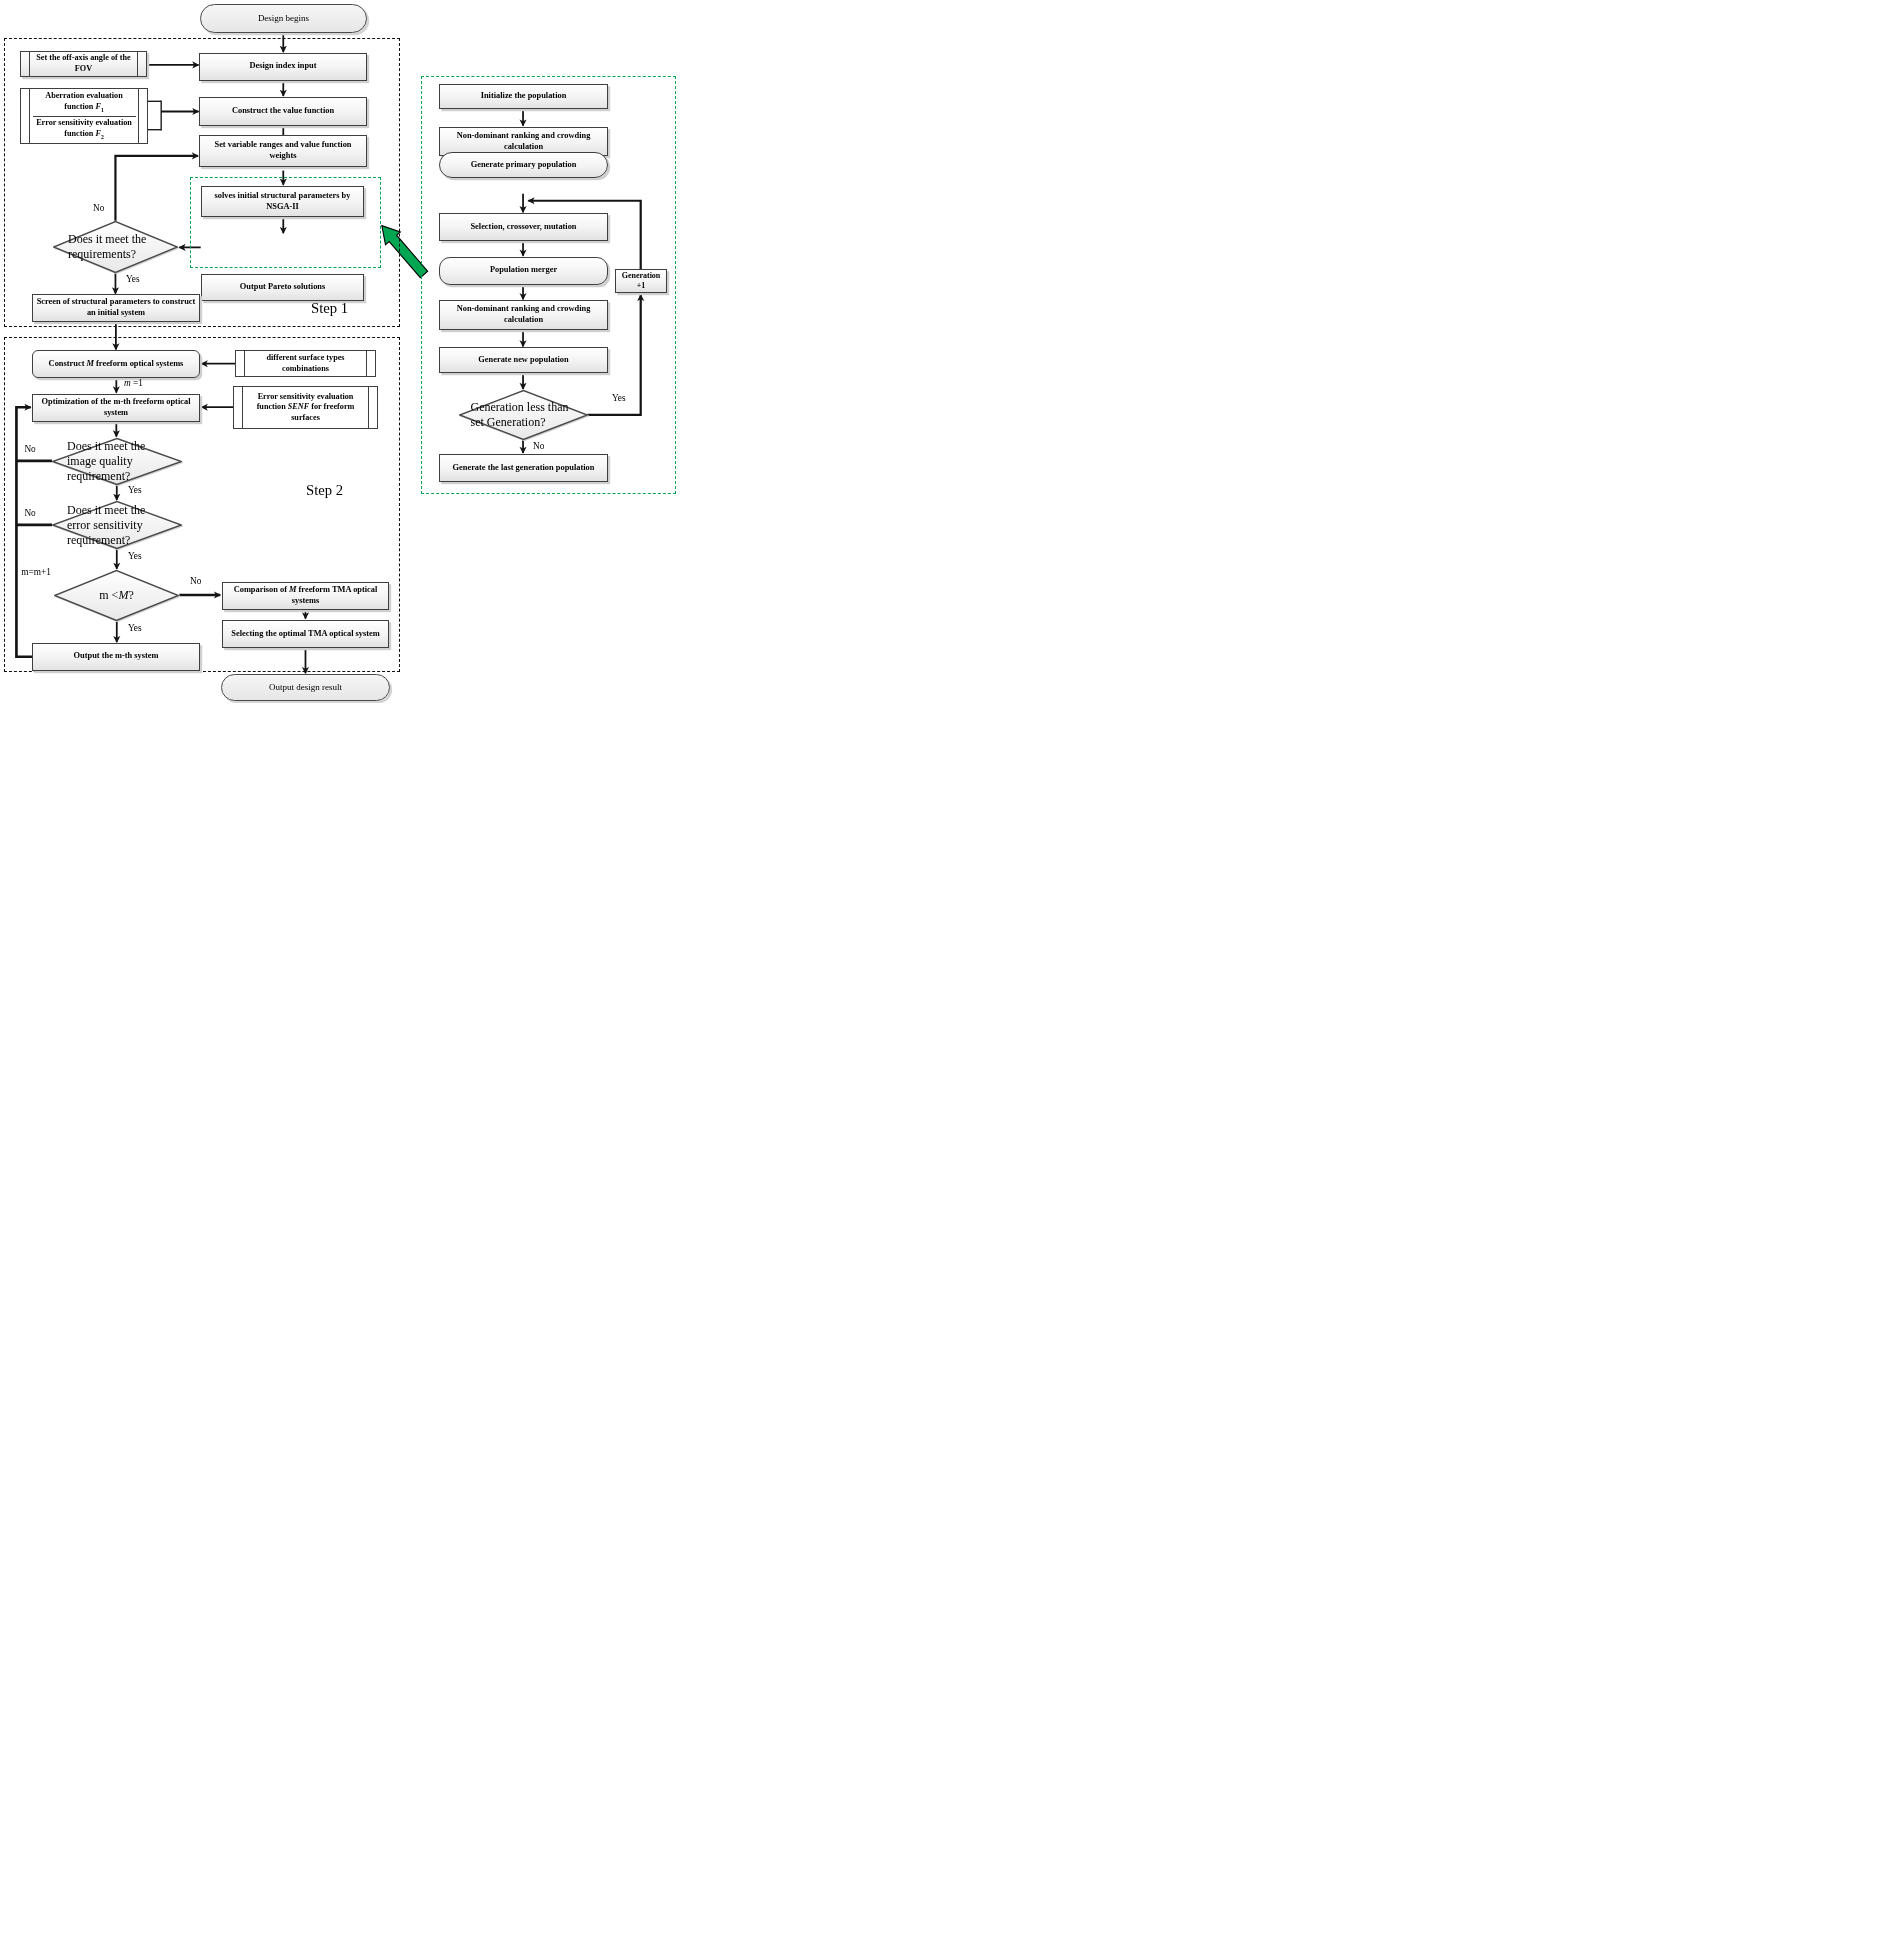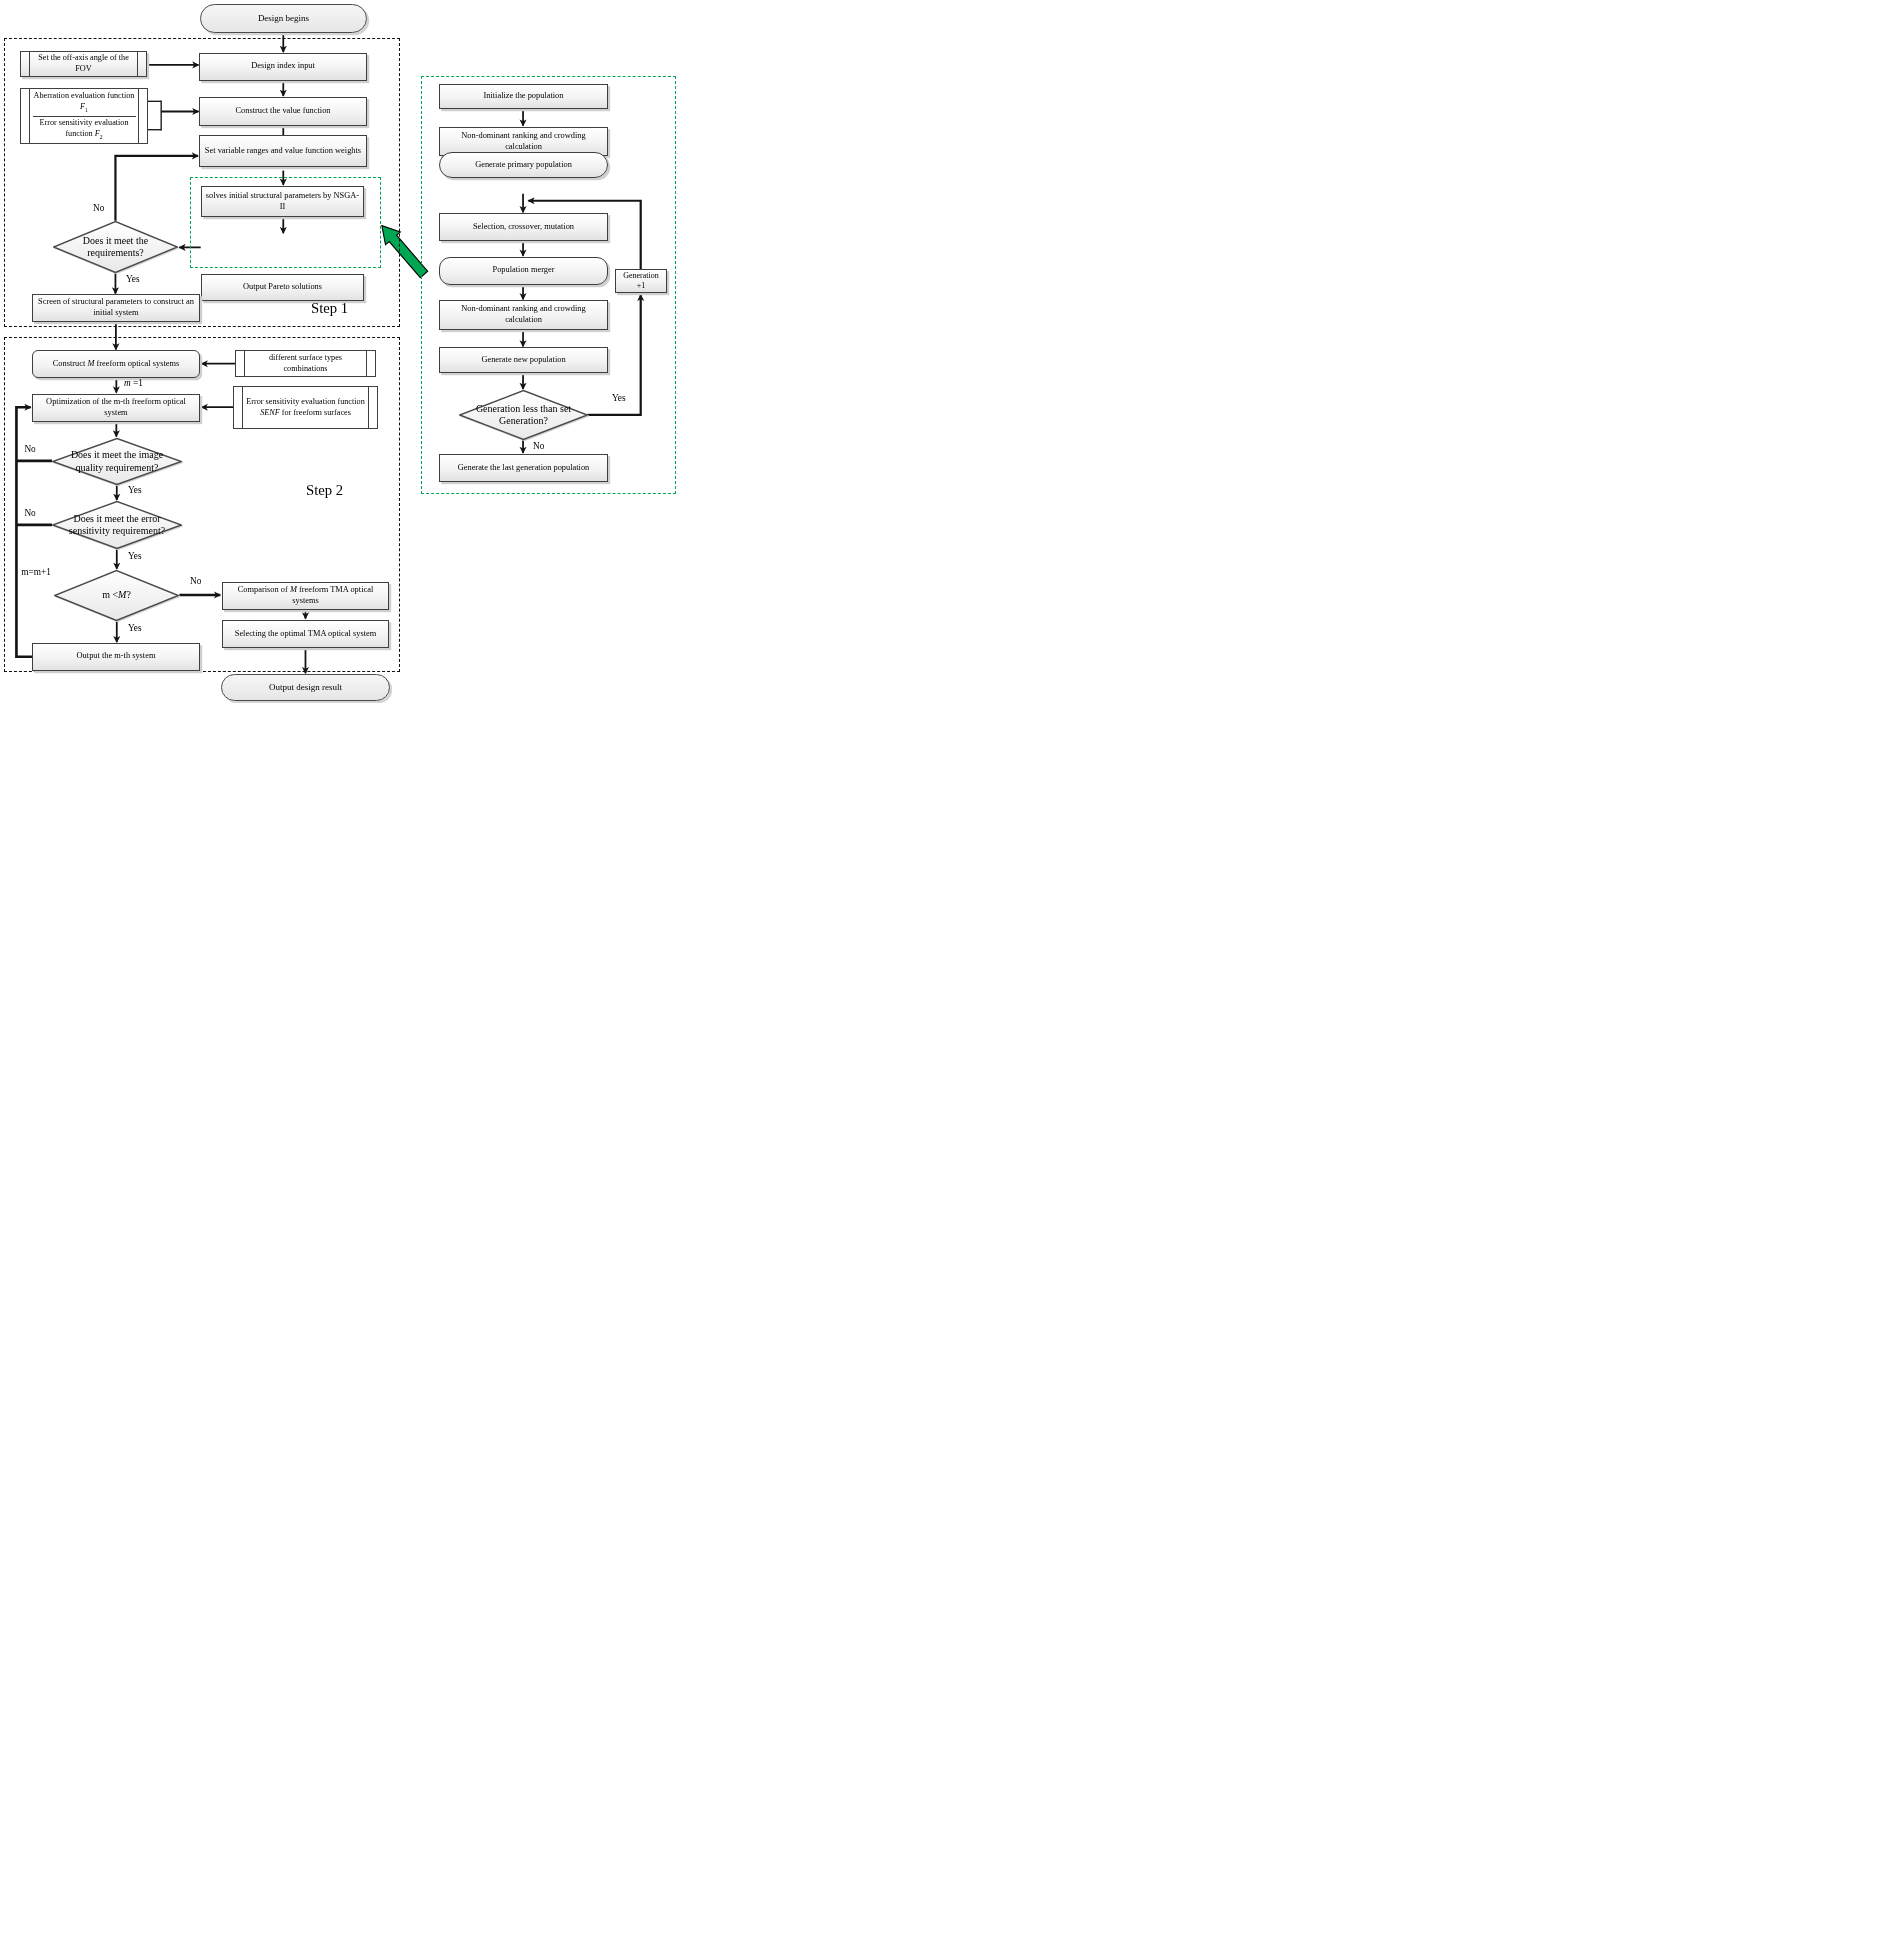--- a/index.html
+++ b/index.html
@@ -9,21 +9,21 @@
     overflow:hidden;
   }
   svg.connectors{position:absolute;left:0;top:0;width:682px;height:703px;pointer-events:none;}
   .node{
     position:absolute;display:flex;align-items:center;justify-content:center;
     text-align:center;box-sizing:border-box;line-height:1.3;
   }
   .proc{
     background:linear-gradient(180deg,#ffffff 0%,#f3f3f3 55%,#e2e2e2 100%);
     border:0.9px solid #3f3f3f;box-shadow:2.2px 2.2px 0 #cfcfcf;
-    font-size:8.4px;padding:0.9px 3.6px;
+    font-size:8.4px;padding:0.9px 3.6px;font-weight:bold;
   }
   .predef{font-size:8.2px;padding:0.9px 11.5px;}
   .predef::before,.predef::after{
     content:"";position:absolute;top:0;bottom:0;width:0;border-left:0.9px solid #3f3f3f;
   }
   .predef::before{left:8px;}
   .predef::after{right:8px;}
   .predef.plain{box-shadow:none;background:#ffffff;}
   .splitbox{flex-direction:column;padding:0 11.5px;}
   .splitbox .cellrow{flex:1;display:flex;align-items:center;justify-content:center;width:100%;}
@@ -31,21 +31,21 @@
   .stadium{
     background:linear-gradient(180deg,#f6f6f6 0%,#eceuec 50%,#e0e0e0 100%);
     background:linear-gradient(180deg,#f6f6f6 0%,#e6e6e6 100%);
     border:0.9px solid #4a4a4a;border-radius:15px;box-shadow:2.2px 2.2px 0 #d4d4d4;
     font-size:9px;
   }
   .diamond{position:absolute;}
   .diamond svg{position:absolute;inset:0;width:100%;height:100%;filter:drop-shadow(1.8px 1.8px 0 #d2d2d2);}
   .diamond .dtext{
     position:absolute;inset:0;display:flex;align-items:center;justify-content:center;
-    text-align:center;font-size:10px;line-height:1.25;padding:0 15px;
+    font-size:12px;line-height:1.25;padding:0 15px;
   }
   .dashed{position:absolute;border:1.6px dashed #101010;box-sizing:border-box;}
   .dashed.green{border-color:var(--green,#00a651);}
   .lbl{position:absolute;font-size:9.3px;line-height:1;white-space:nowrap;}
   .steplbl{position:absolute;font-size:14.7px;line-height:1;white-space:nowrap;}
   i{font-style:italic;}
   sub{font-size:70%;}
 </style>
 </head>
 <body>

